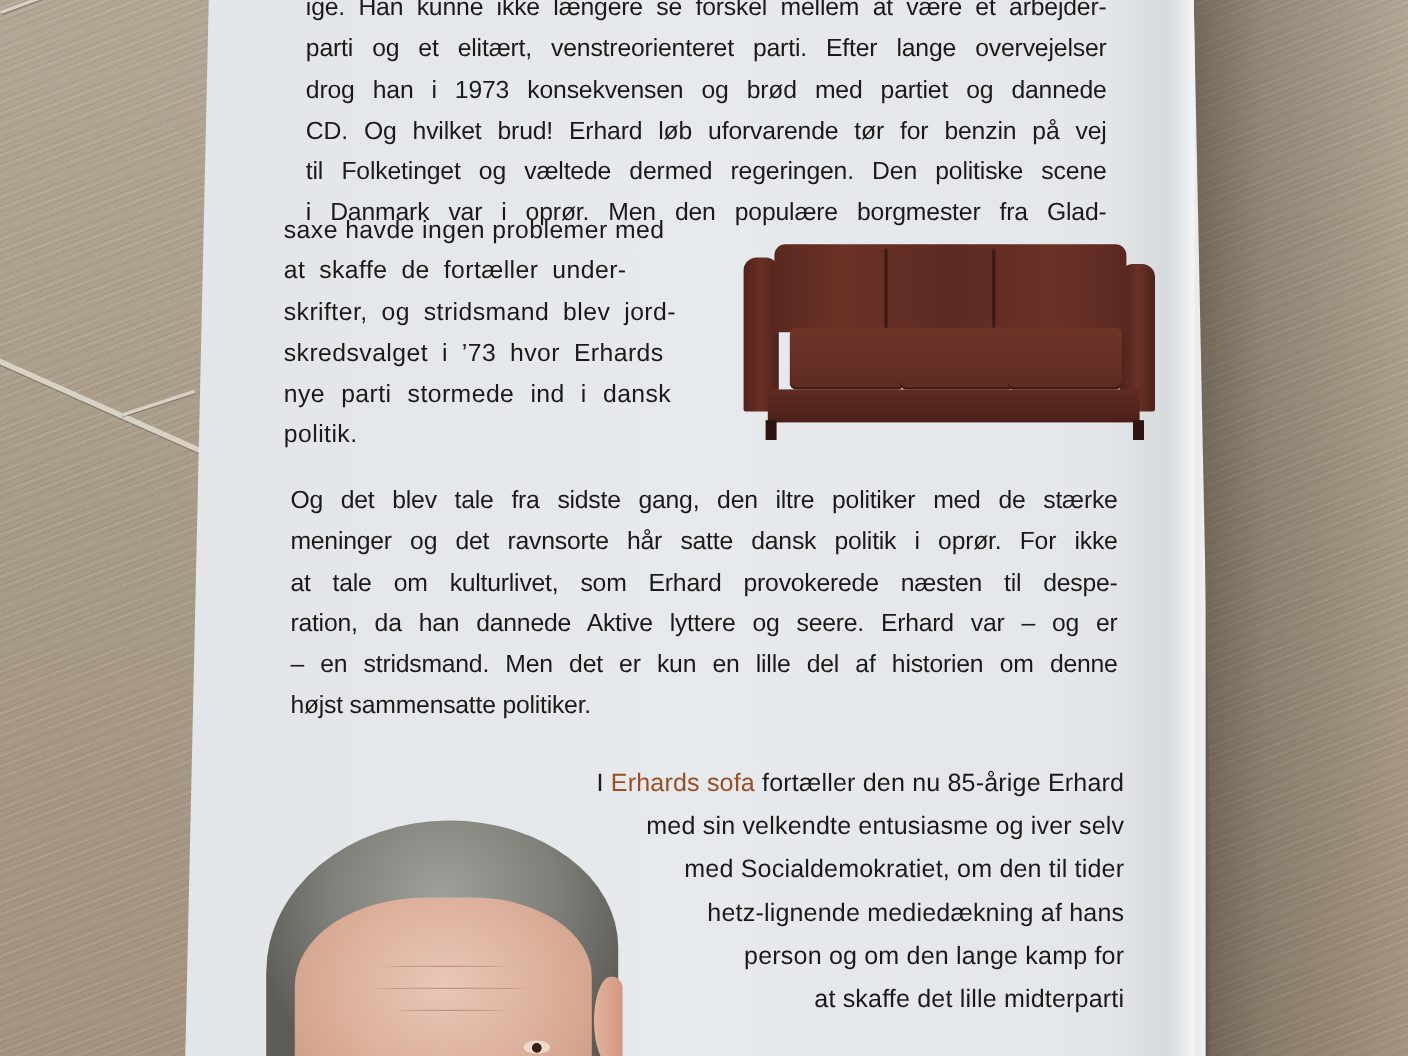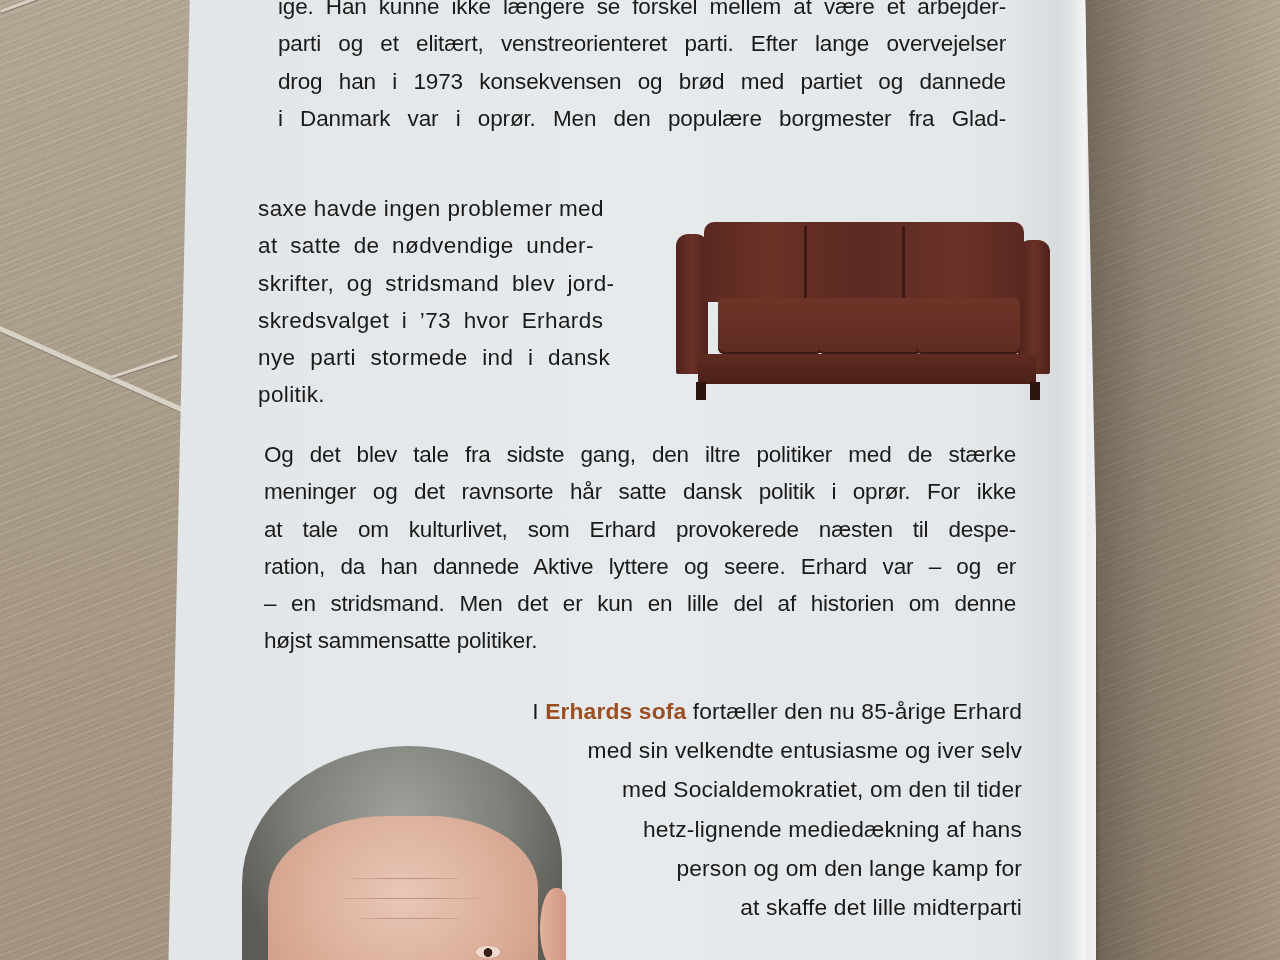--- a/index.html
+++ b/index.html
@@ -33,21 +33,21 @@
   .text {
     position: absolute; color: #1a1a1a; font-size: 22.5px; line-height: 37.3px;
     font-family: "Liberation Sans", sans-serif;
   }
   .line { white-space: nowrap; display: block; }
   .justify { text-align: justify; text-align-last: justify; }
   #p1 { left: 278px; top: -12px; width: 728px; letter-spacing: -0.15px; }
   #p2 { left: 258px; top: 190px; width: 374px; letter-spacing: 0.4px; }
   #p3 { left: 264px; top: 436px; width: 752px; letter-spacing: -0.2px; }
   #p4 { right: 258px; top: 692px; width: 600px; text-align: right; letter-spacing: 0.15px; font-size: 22.8px; line-height: 39.2px; }
-  .accent { color: #9a4e22; font-weight: bold; }
+  .accent { color: #9a4e22; font-weight: normal; }
   .italic { }
 
   
   .sofa { position: absolute; left: 674px; top: 220px; width: 384px; height: 185px; }
   .sofa .back {
     position: absolute; left: 30px; top: 2px; width: 320px; height: 80px;
     background: linear-gradient(90deg, #5a2820, #6b3226 20%, #5b2a22 50%, #6a3227 80%, #5a2820);
     border-radius: 10px 10px 2px 2px;
   }
   .sofa .back-div {
@@ -104,26 +104,28 @@
 <div class="floor-right-shade"></div>
 
 <div class="book">
   <div class="book-edge"></div>
 </div>
 
 <div class="text justify" id="p1">
   <span class="line">ige. Han kunne ikke længere se forskel mellem at være et arbejder-</span>
   <span class="line">parti og et elitært, venstreorienteret parti. Efter lange overvejelser</span>
   <span class="line">drog han i 1973 konsekvensen og brød med partiet og dannede</span>
+  <span class="line">CD. Og hvilket brud! Erhard løb uforvarende tør for benzin på vej</span>
+  <span class="line">til Folketinget og væltede dermed regeringen. Den politiske scene</span>
   <span class="line">i Danmark var i oprør. Men den populære borgmester fra Glad-</span>
 </div>
 
 <div class="text" id="p2">
   <span class="line">saxe havde ingen problemer med</span>
-  <span class="line" style="word-spacing:6px">at satte de nødvendige under-</span>
+  <span class="line" style="word-spacing:6px">at skaffe de fortæller under-</span>
   <span class="line" style="word-spacing:6px">skrifter, og stridsmand blev jord-</span>
   <span class="line" style="word-spacing:6px">skredsvalget i ’73 hvor Erhards</span>
   <span class="line" style="word-spacing:8px">nye parti stormede ind i dansk</span>
   <span class="line">politik.</span>
 </div>
 
 <div class="sofa">
   <div class="arm" style="left:2px"></div>
   <div class="arm" style="left:344px;height:134px;top:20px"></div>
   <div class="back"></div>

